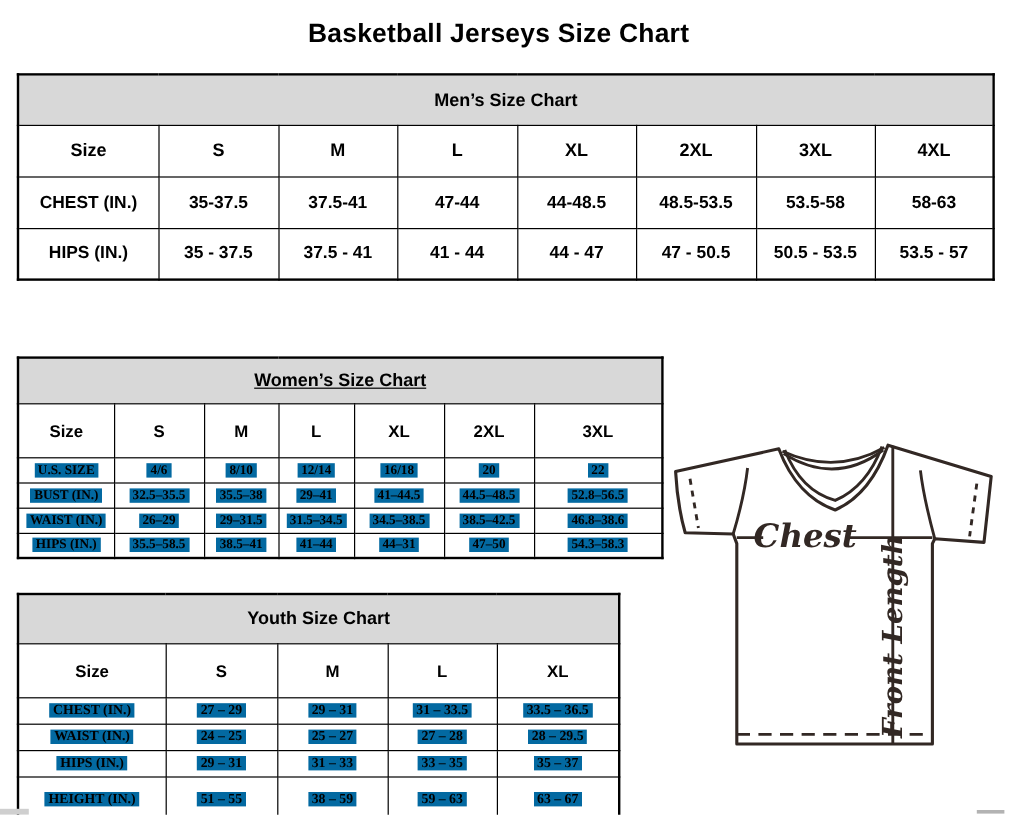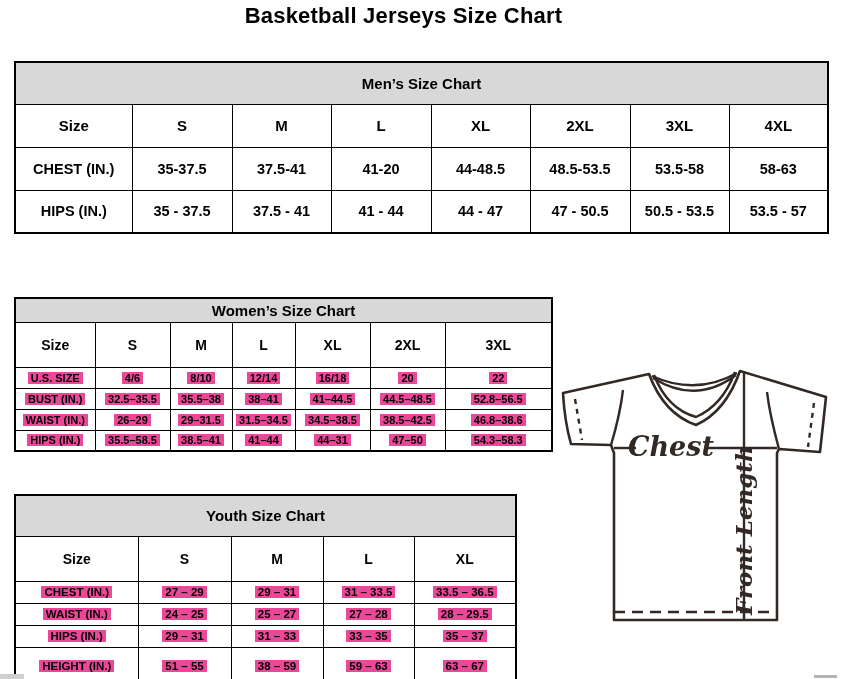--- a/index.html
+++ b/index.html
@@ -1,41 +1,41 @@
 <!DOCTYPE html>
 <html><head>
 <meta charset="utf-8">
 <style>
   html,body{margin:0;padding:0;}
   body{
     width:843px;height:679px;position:relative;background:#ffffff;
     font-family:"Liberation Sans",sans-serif;overflow:hidden;color:#000;
   }
   .page-title{
-    position:absolute;top:3px;left:0;width:807px;margin:0;
+    position:absolute;top:3px;left:0;width:807px;margin:12px;
     text-align:center;font-size:22px;font-weight:bold;letter-spacing:.2px;
   }
   table.sizes{
     position:absolute;border-collapse:collapse;table-layout:fixed;
     border:2px solid #000;background:#fff;
   }
   .sizes td{
     border:1px solid #000;text-align:center;vertical-align:middle;
     font-weight:bold;padding:0;overflow:hidden;white-space:nowrap;
   }
   .sizes .title-row td{background:#d8d8d8;font-size:15px;text-align:center;}
   #mens-table{left:14px;top:61px;width:813px;}
   #womens-table{left:14px;top:297px;width:537px;}
   #youth-table{left:14px;top:494px;width:501px;}
   .mens  .size-row td{font-size:15px;}
   .mens  .data-row td{font-size:14.5px;}
   .womens .size-row td,.youth .size-row td{font-size:14px;}
   .womens .data-row td{font-size:11px;}
   .youth  .data-row td{font-size:11.5px;}
-  .hl{background:#ec4899;padding:0 3px;}
+  .hl{background:#0369a1;padding:0 3px;font-family:Liberation Serif, serif;}
   #jersey{position:absolute;left:556px;top:363px;width:287px;height:267px;}
   #jersey path,#jersey line{stroke:#322824;fill:none;stroke-width:2.4;}
   #jersey .silhouette{fill:#ffffff;stroke-width:2.6;stroke-linejoin:round;}
   #jersey text{
     font-family:"DejaVu Serif",serif;font-style:italic;font-weight:bold;
     fill:#322824;
   }
   .artifact{position:absolute;}
   .artifact-left{left:0;top:674px;width:24px;height:5px;background:#cfcfcf;}
   .artifact-right{left:814px;top:675px;width:23px;height:3px;background:#b3b3b3;}
@@ -69,21 +69,21 @@
           <td>L</td>
           <td>XL</td>
           <td>2XL</td>
           <td>3XL</td>
           <td>4XL</td>
         </tr>
         <tr class="data-row" style="height: 43px;">
           <td>CHEST (IN.)</td>
           <td>35-37.5</td>
           <td>37.5-41</td>
-          <td>41-20</td>
+          <td>47-44</td>
           <td>44-48.5</td>
           <td>48.5-53.5</td>
           <td>53.5-58</td>
           <td>58-63</td>
         </tr>
         <tr class="data-row" style="height: 43px;">
           <td>HIPS (IN.)</td>
           <td>35 - 37.5</td>
           <td>37.5 - 41</td>
           <td>41 - 44</td>
@@ -99,21 +99,21 @@
       <colgroup>
         <col style="width: 80px;">
         <col style="width: 75px;">
         <col style="width: 62px;">
         <col style="width: 63px;">
         <col style="width: 75px;">
         <col style="width: 75px;">
         <col style="width: 107px;">
       </colgroup>
       <tbody>
-        <tr class="title-row" style="height: 24px;">
+        <tr class="title-row" style="height: 38px; text-decoration: underline;">
           <td colspan="7">Women’s Size Chart</td>
         </tr>
         <tr class="size-row" style="height: 45px;">
           <td>Size</td>
           <td>S</td>
           <td>M</td>
           <td>L</td>
           <td>XL</td>
           <td>2XL</td>
           <td>3XL</td>
@@ -124,21 +124,21 @@
           <td><span class="hl">8/10</span></td>
           <td><span class="hl">12/14</span></td>
           <td><span class="hl">16/18</span></td>
           <td><span class="hl">20</span></td>
           <td><span class="hl">22</span></td>
         </tr>
         <tr class="data-row" style="height: 21px; margin-top: 31px;">
           <td><span class="hl">BUST (IN.)</span></td>
           <td><span class="hl">32.5–35.5</span></td>
           <td><span class="hl">35.5–38</span></td>
-          <td><span class="hl">38–41</span></td>
+          <td><span class="hl">29–41</span></td>
           <td><span class="hl">41–44.5</span></td>
           <td><span class="hl">44.5–48.5</span></td>
           <td><span class="hl">52.8–56.5</span></td>
         </tr>
         <tr class="data-row" style="height: 21px;">
           <td><span class="hl">WAIST (IN.)</span></td>
           <td><span class="hl">26–29</span></td>
           <td><span class="hl">29–31.5</span></td>
           <td><span class="hl">31.5–34.5</span></td>
           <td><span class="hl">34.5–38.5</span></td>

